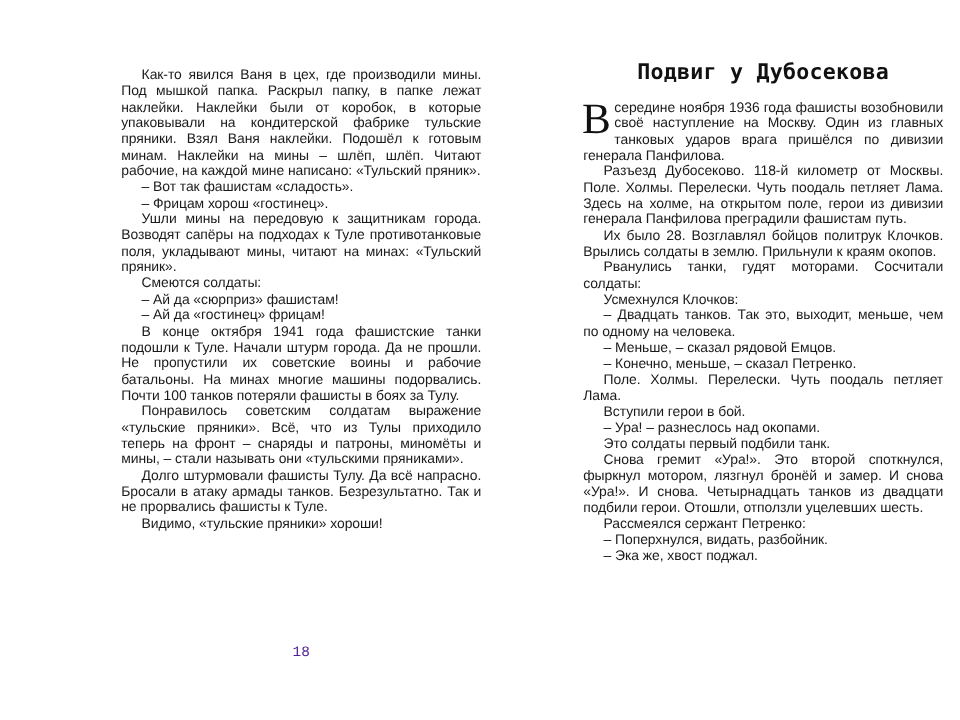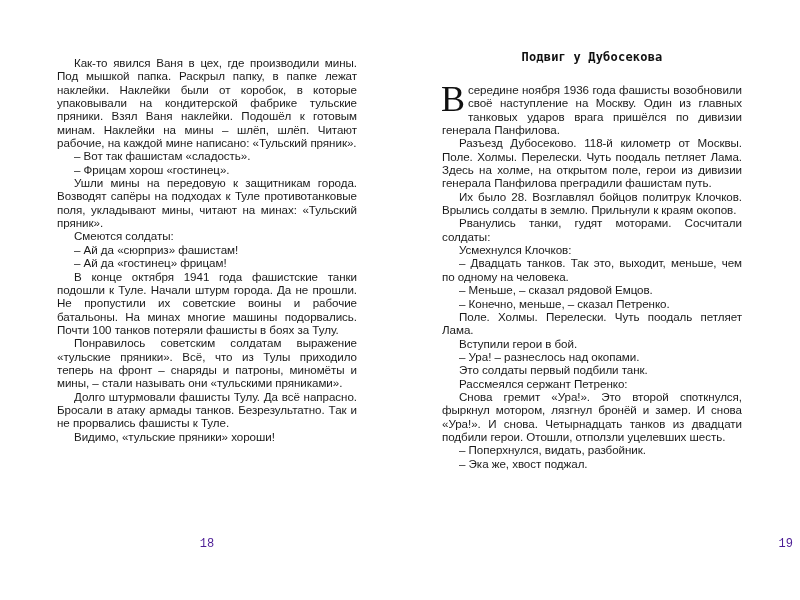--- a/index.html
+++ b/index.html
@@ -13,20 +13,21 @@
       position: relative;
       overflow: hidden;
       font-family: "Liberation Sans", "DejaVu Sans", sans-serif;
       color: #1a1a1a;
     }
     .page {
       position: absolute;
       top: 0;
       width: 400px;
       height: 600px;
+      margin-left: 44px;
     }
     .page-left { left: 0; }
     .page-right { left: 400px; }
 
     .text-block {
       position: absolute;
       width: 300px;
       font-size: 11.6px;
       line-height: 13.35px;
       text-align: justify;
@@ -44,21 +45,21 @@
     .para.noindent { text-indent: 0; }
 
     .chapter-title {
       position: absolute;
       left: 42px;
       top: 50px;
       width: 300px;
       text-align: center;
       font-family: "DejaVu Sans Mono", "Liberation Mono", monospace;
       font-weight: bold;
-      font-size: 12px;
+      font-size: 18px;
       letter-spacing: 0.2px;
       color: #111;
     }
 
     .dropcap {
       float: left;
       font-family: "Liberation Serif", "DejaVu Serif", serif;
       font-size: 36px;
       line-height: 27px;
       margin: 1px 3px 0 -1px;
@@ -106,19 +107,19 @@
     <p class="para">Их было 28. Возглавлял бойцов политрук Клочков. Врылись солдаты в землю. Прильнули к краям окопов.</p>
     <p class="para">Рванулись танки, гудят моторами. Сосчитали солдаты:</p>
     <p class="para">Усмехнулся Клочков:</p>
     <p class="para">– Двадцать танков. Так это, выходит, меньше, чем по одному на человека.</p>
     <p class="para">– Меньше, – сказал рядовой Емцов.</p>
     <p class="para">– Конечно, меньше, – сказал Петренко.</p>
     <p class="para">Поле. Холмы. Перелески. Чуть поодаль петляет Лама.</p>
     <p class="para">Вступили герои в бой.</p>
     <p class="para">– Ура! – разнеслось над окопами.</p>
     <p class="para">Это солдаты первый подбили танк.</p>
+    <p class="para">Снова гремит «Ура!». Это второй споткнулся, фыркнул мотором, лязгнул бронёй и замер. И снова «Ура!». И снова. Четырнадцать танков из двадцати подбили герои. Отошли, отползли уцелевших шесть.</p>
     <p class="para">Рассмеялся сержант Петренко:</p>
-    <p class="para">Снова гремит «Ура!». Это второй споткнулся, фыркнул мотором, лязгнул бронёй и замер. И снова «Ура!». И снова. Четырнадцать танков из двадцати подбили герои. Отошли, отползли уцелевших шесть.</p>
     <p class="para">– Поперхнулся, видать, разбойник.</p>
     <p class="para">– Эка же, хвост поджал.</p>
   </div>
   <div class="page-number">19</div>
 </div>
 
 </body></html>

